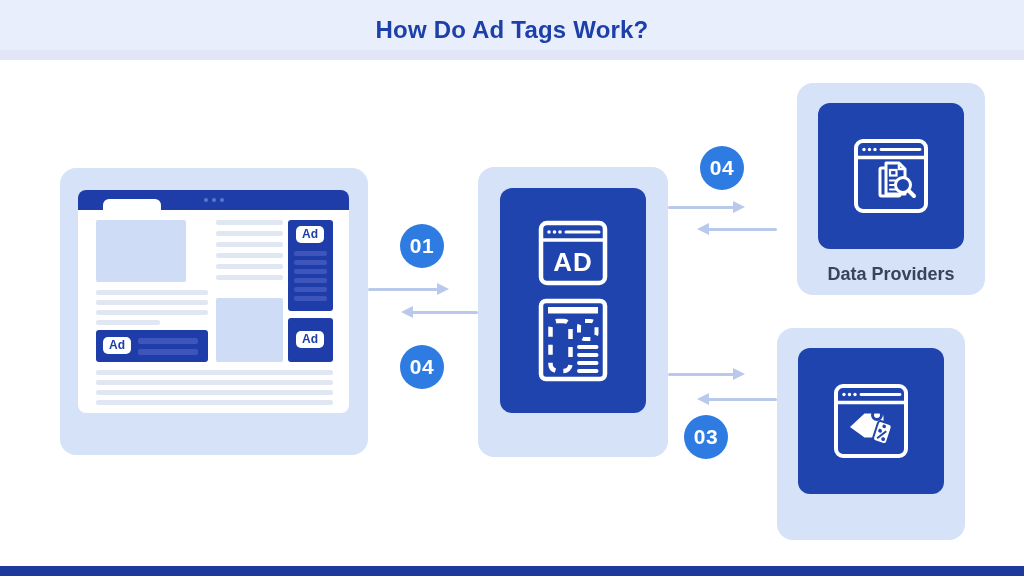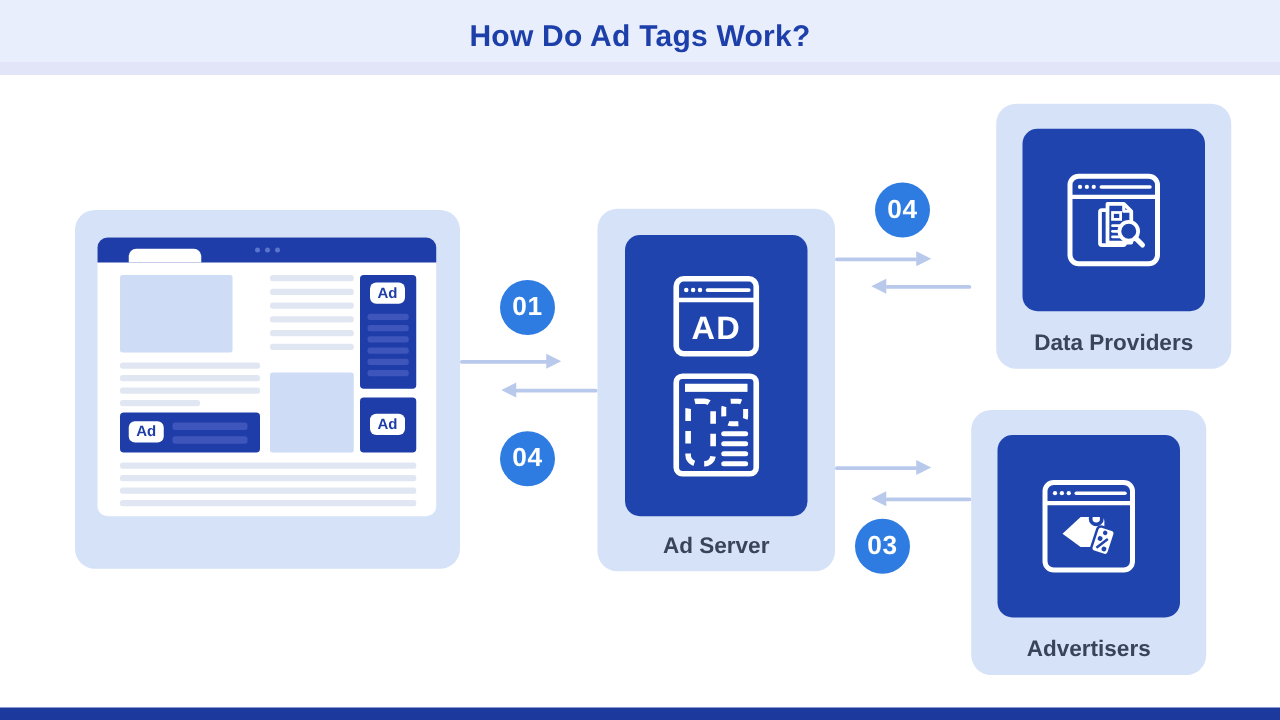--- a/index.html
+++ b/index.html
@@ -128,21 +128,20 @@
         <rect x="3" y="3" width="64" height="78" rx="5" fill="none" stroke="#fff" stroke-width="4.5"></rect>
         <rect x="10" y="9" width="50" height="6.5" fill="#fff"></rect>
         <rect x="12.5" y="23" width="20" height="50" rx="7" fill="none" stroke="#fff" stroke-width="4.5" stroke-dasharray="10 8"></rect>
         <rect x="41" y="23" width="17.5" height="18" rx="6" fill="none" stroke="#fff" stroke-width="4" stroke-dasharray="8 7"></rect>
         <line x1="41" y1="49" x2="58.5" y2="49" stroke="#fff" stroke-width="4" stroke-linecap="round"></line>
         <line x1="41" y1="57" x2="58.5" y2="57" stroke="#fff" stroke-width="4" stroke-linecap="round"></line>
         <line x1="41" y1="65" x2="58.5" y2="65" stroke="#fff" stroke-width="4" stroke-linecap="round"></line>
         <line x1="41" y1="73" x2="58.5" y2="73" stroke="#fff" stroke-width="4" stroke-linecap="round"></line>
       </svg>
     </div>
-    <div class="card-label">Ad Server</div>
   </div>
 
   <div class="card" style="left:797px;top:83px;width:188px;height:212px;">
     <div class="bluepanel" style="left:21px;top:20px;width:146px;height:146px;">
       <svg width="76" height="80" viewBox="0 0 76 80" style="position:absolute;left:35px;top:33px;">
         <rect x="3" y="5" width="70" height="70" rx="7" fill="none" stroke="#fff" stroke-width="4"></rect>
         <circle cx="11" cy="13.5" r="1.7" fill="#fff"></circle>
           <circle cx="16.5" cy="13.5" r="1.7" fill="#fff"></circle>
           <circle cx="22" cy="13.5" r="1.7" fill="#fff"></circle>
         <line x1="28" y1="13.5" x2="67" y2="13.5" stroke="#fff" stroke-width="2.8" stroke-linecap="round"></line>
@@ -174,21 +173,20 @@
         <circle cx="44" cy="34" r="4.5" fill="none" stroke="#1f44ad" stroke-width="3"></circle>
         <g transform="rotate(18 49 52)">
           <rect x="42" y="41" width="14.5" height="21" rx="3" fill="#fff" stroke="#1f44ad" stroke-width="2"></rect>
           <circle cx="49" cy="45" r="1.8" fill="#1f44ad"></circle>
           <circle cx="46.5" cy="50.5" r="1.9" fill="#1f44ad"></circle>
           <circle cx="52" cy="57.5" r="1.9" fill="#1f44ad"></circle>
           <line x1="52.5" y1="49" x2="46" y2="58.5" stroke="#1f44ad" stroke-width="2"></line>
         </g>
       </svg>
     </div>
-    <div class="card-label">Advertisers</div>
   </div>
 
   <div class="step-badge" style="left:400px;top:224px;">01</div>
   <div class="step-badge" style="left:400px;top:345px;">04</div>
   <div class="step-badge" style="left:700px;top:146px;">04</div>
   <div class="step-badge" style="left:684px;top:415px;">03</div>
 
   <div class="arrow ar" style="left:368px;top:288px;width:70px;"></div>
   <div class="arrow al" style="left:412px;top:311px;width:66px;"></div>
   <div class="arrow ar" style="left:668px;top:206px;width:66px;"></div>

